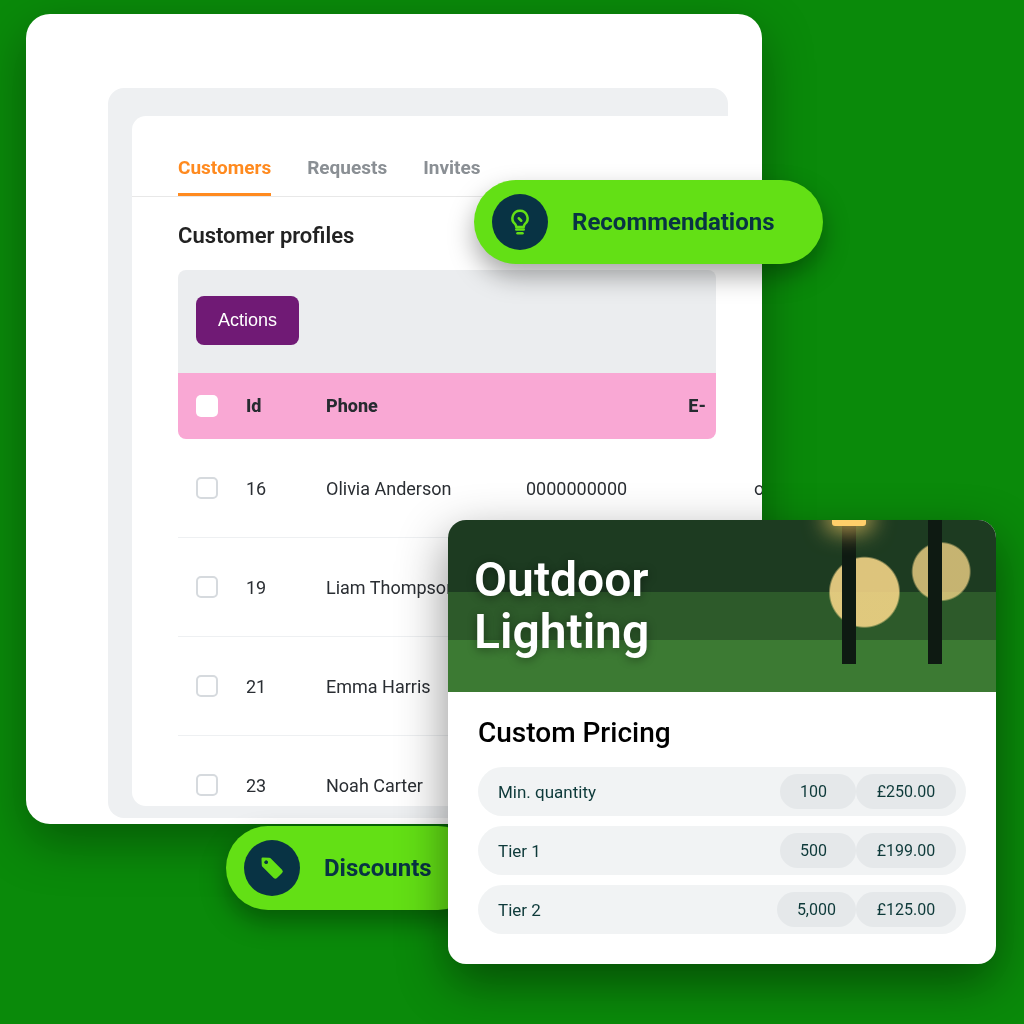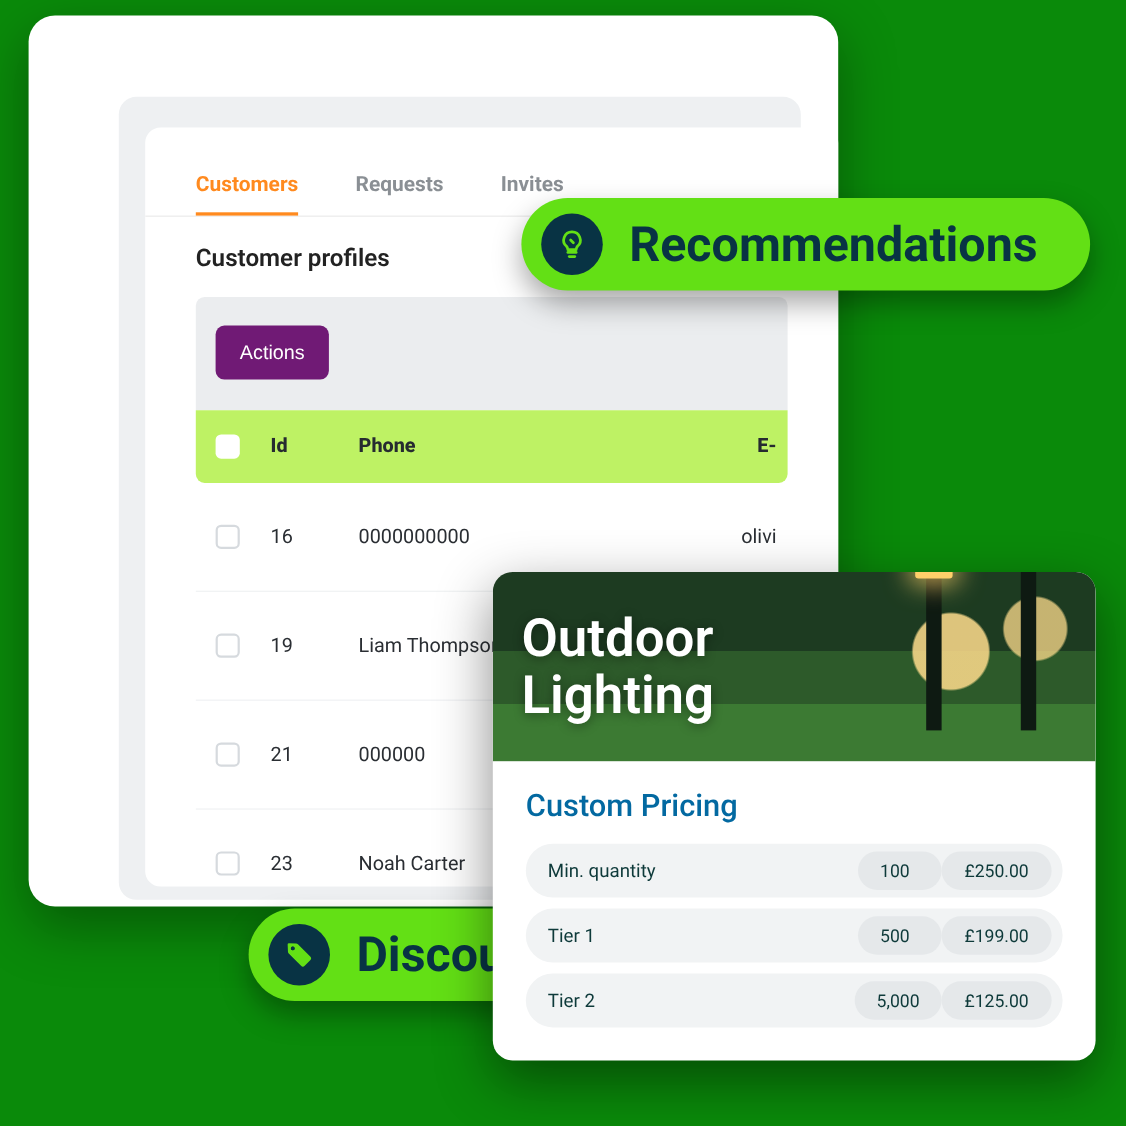--- a/index.html
+++ b/index.html
@@ -22,21 +22,21 @@
     width: 620px; height: 730px;
     background: #eef0f2; border-radius: 16px;
   }
   .panel {
     position: absolute; left: 106px; top: 102px;
     width: 630px; height: 690px;
     background: #fff; border-radius: 14px;
     overflow: hidden;
   }
 
-  .tabs { display: flex; gap: 52px; padding: 40px 46px 0; border-bottom: 1px solid #e8e8e8; }
+  .tabs { display: flex; gap: 36px; padding: 40px 46px 0; border-bottom: 1px solid #e8e8e8; }
   .tab {
     font-size: 19px; font-weight: 700; color: #8a8f94;
     padding-bottom: 14px; cursor: pointer;
   }
   .tab.active { color: #ff8a1f; border-bottom: 3px solid #ff8a1f; }
 
   .section-title {
     font-size: 22px; font-weight: 600; color: #222;
     padding: 26px 46px 22px;
   }
@@ -44,21 +44,21 @@
   .toolbar-area {
     margin: 0 46px; background: #ebedef; border-radius: 8px 8px 0 0;
     padding: 26px 18px 28px;
   }
   .actions-btn {
     background: #701a75; color: #fff; font-weight: 400; font-size: 18px;
     border: none; border-radius: 8px; padding: 14px 22px; cursor: pointer; text-align: center;
   }
 
   .thead {
-    margin: 0 46px; background: #bef264; padding: 22px 18px 22px;
+    margin: 0 46px; background: #f9a8d4; padding: 22px 18px 22px;
     display: grid; grid-template-columns: 50px 80px 200px 180px 80px;
     font-size: 18px; font-weight: 800; color: #262b30;
     border-radius: 0 0 8px 8px;
   }
   .thead .h-email { text-align: right; }
   .header-checkbox {
     width: 22px; height: 22px; border-radius: 5px; background: #fff;
   }
 
   .rows { margin: 0 46px; }
@@ -77,21 +77,21 @@
   .badge {
     position: absolute; display: flex; align-items: center; gap: 24px;
     background: #63e015; border-radius: 999px;
     padding: 14px 48px 14px 18px;
     box-shadow: 0 12px 26px rgba(0,0,0,0.35);
   }
   .badge-circle {
     width: 56px; height: 56px; border-radius: 999px; background: #083344;
     display: flex; align-items: center; justify-content: center; flex-shrink: 0;
   }
-  .badge-label { font-size: 44px; font-weight: 700; color: #083344; }
+  .badge-label { font-size: 24px; font-weight: 700; color: #083344; }
   .badge-reco { left: 474px; top: 180px; }
   .badge-disc { left: 226px; top: 826px; }
 
   
   .product-card {
     position: absolute; left: 448px; top: 520px;
     width: 548px; background: #fff; border-radius: 18px;
     box-shadow: 0 18px 50px rgba(0,0,0,0.45);
     overflow: hidden;
   }
@@ -111,21 +111,21 @@
     box-shadow: 0 0 22px 6px rgba(255,207,106,0.7);
   }
   .lamp.l1 { left: 394px; height: 140px; }
   .lamp.l2 { left: 480px; height: 180px; }
   .product-title {
     position: absolute; left: 26px; top: 34px;
     font-size: 48px; line-height: 1.08; font-weight: 600; color: #fff;
     text-shadow: 0 2px 10px rgba(0,0,0,0.4); max-width: 280px;
   }
   .product-body { padding: 24px 30px 30px; }
-  .pricing-title { font-size: 28px; font-weight: 500; color: #0369a1; margin-bottom: 18px; }
+  .pricing-title { font-size: 28px; font-weight: 500; color: #000000; margin-bottom: 18px; }
   .tier-row {
     display: flex; align-items: center; gap: 0;
     background: #f1f3f4; border-radius: 999px; padding: 7px 10px 7px 20px;
     margin-bottom: 10px; font-size: 17px; color: #0e3a3a;
   }
   .tier-label { flex: 1; }
   .pill {
     background: #e5e8ea; border-radius: 999px; padding: 8px 20px;
     font-size: 16px; color: #0e3a3a;
   }
@@ -159,37 +159,39 @@
       <div>Phone</div>
       <div class="h-email">E-</div>
     </div>
 
     <div class="rows">
       <div class="row">
         <div>
             <div class="row-checkbox"></div>
           </div>
         <div>16</div>
+        <div>Olivia Anderson</div>
         <div>0000000000</div>
         <div class="c-email">olivi</div>
       </div>
       <div class="row">
         <div>
             <div class="row-checkbox"></div>
           </div>
         <div>19</div>
         <div>Liam Thompson</div>
         <div>000000</div>
         <div class="c-email"></div>
       </div>
       <div class="row">
         <div>
             <div class="row-checkbox"></div>
           </div>
         <div>21</div>
+        <div>Emma Harris</div>
         <div>000000</div>
         <div class="c-email"></div>
       </div>
       <div class="row" style="border-bottom:none">
         <div>
             <div class="row-checkbox"></div>
           </div>
         <div>23</div>
         <div>Noah Carter</div>
         <div>000000</div>

